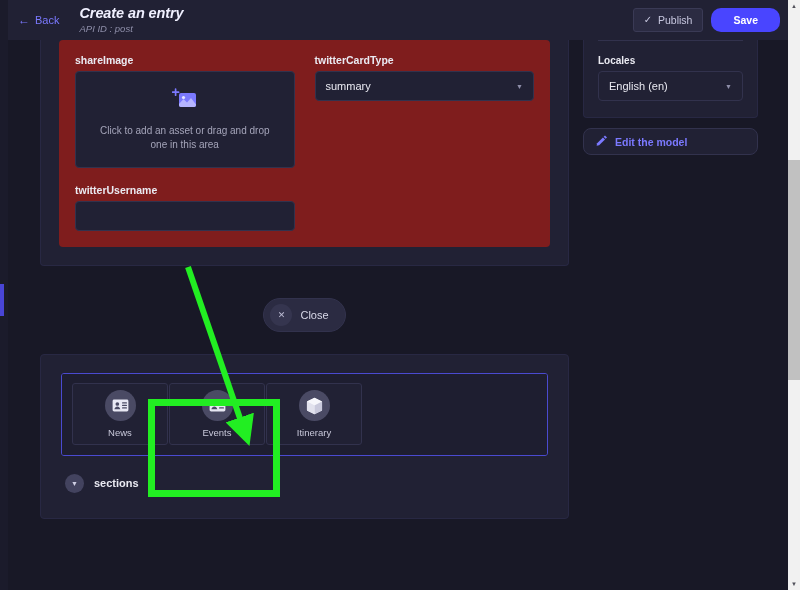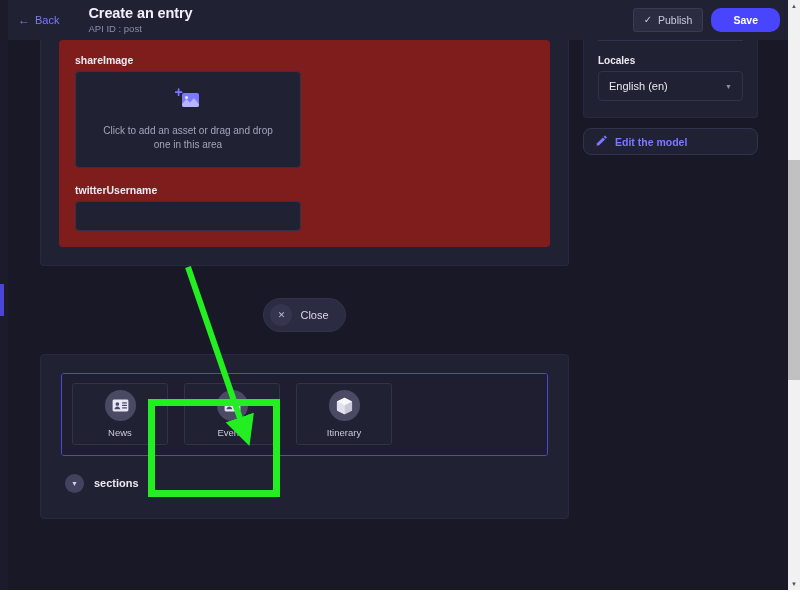--- a/index.html
+++ b/index.html
@@ -60,21 +60,22 @@
   .back-arrow {
     font-size: 12px;
     line-height: 1;
     color: #7b79ff;
   }
   .title-block {
     flex: 0 0 auto;
     display: flex;
     flex-direction: column;
     justify-content: center;
-    margin-left: 21px;
+    margin-left: 12px;
+    font-style: italic;
   }
   .page-title {
     color: #f0f0ff;
     font-size: 14.5px;
     font-weight: bold;
     letter-spacing: -0.1px;
     line-height: 1.15;
   }
   .api-id {
     color: #8e8ea9;
@@ -306,21 +307,21 @@
   }
   .acc-label-closed {
     color: #eaeaf2;
     font-size: 11px;
     font-weight: bold;
   }
   .acc-content {
     background: #1e1e30;
     padding: 9px 10px 10px;
     display: flex;
-    gap: 16px;
+    gap: 1px;
   }
   .comp-card {
     width: 96px;
     height: 62px;
     border: 1px solid #32324d;
     border-radius: 3px;
     background: #212134;
     display: flex;
     flex-direction: column;
     align-items: center;
@@ -486,20 +487,27 @@
                 </span>
                 <span class="asset-drop-text">Click to add an asset or drag and drop one in this area</span>
               </div>
 
               <div class="field-gap">
                 <span class="field-label">twitterUsername</span>
                 <div class="text-input"></div>
               </div>
             </div>
 
+            <div class="field-col">
+              <span class="field-label">twitterCardType</span>
+              <div class="select-box">
+                <span>summary</span>
+                <span class="caret">▼</span>
+              </div>
+            </div>
 
           </div>
         </div>
       </div>
 
       <div class="close-wrap">
         <div class="btn-close">
           <span class="close-circle">✕</span>
           <span>Close</span>
         </div>

